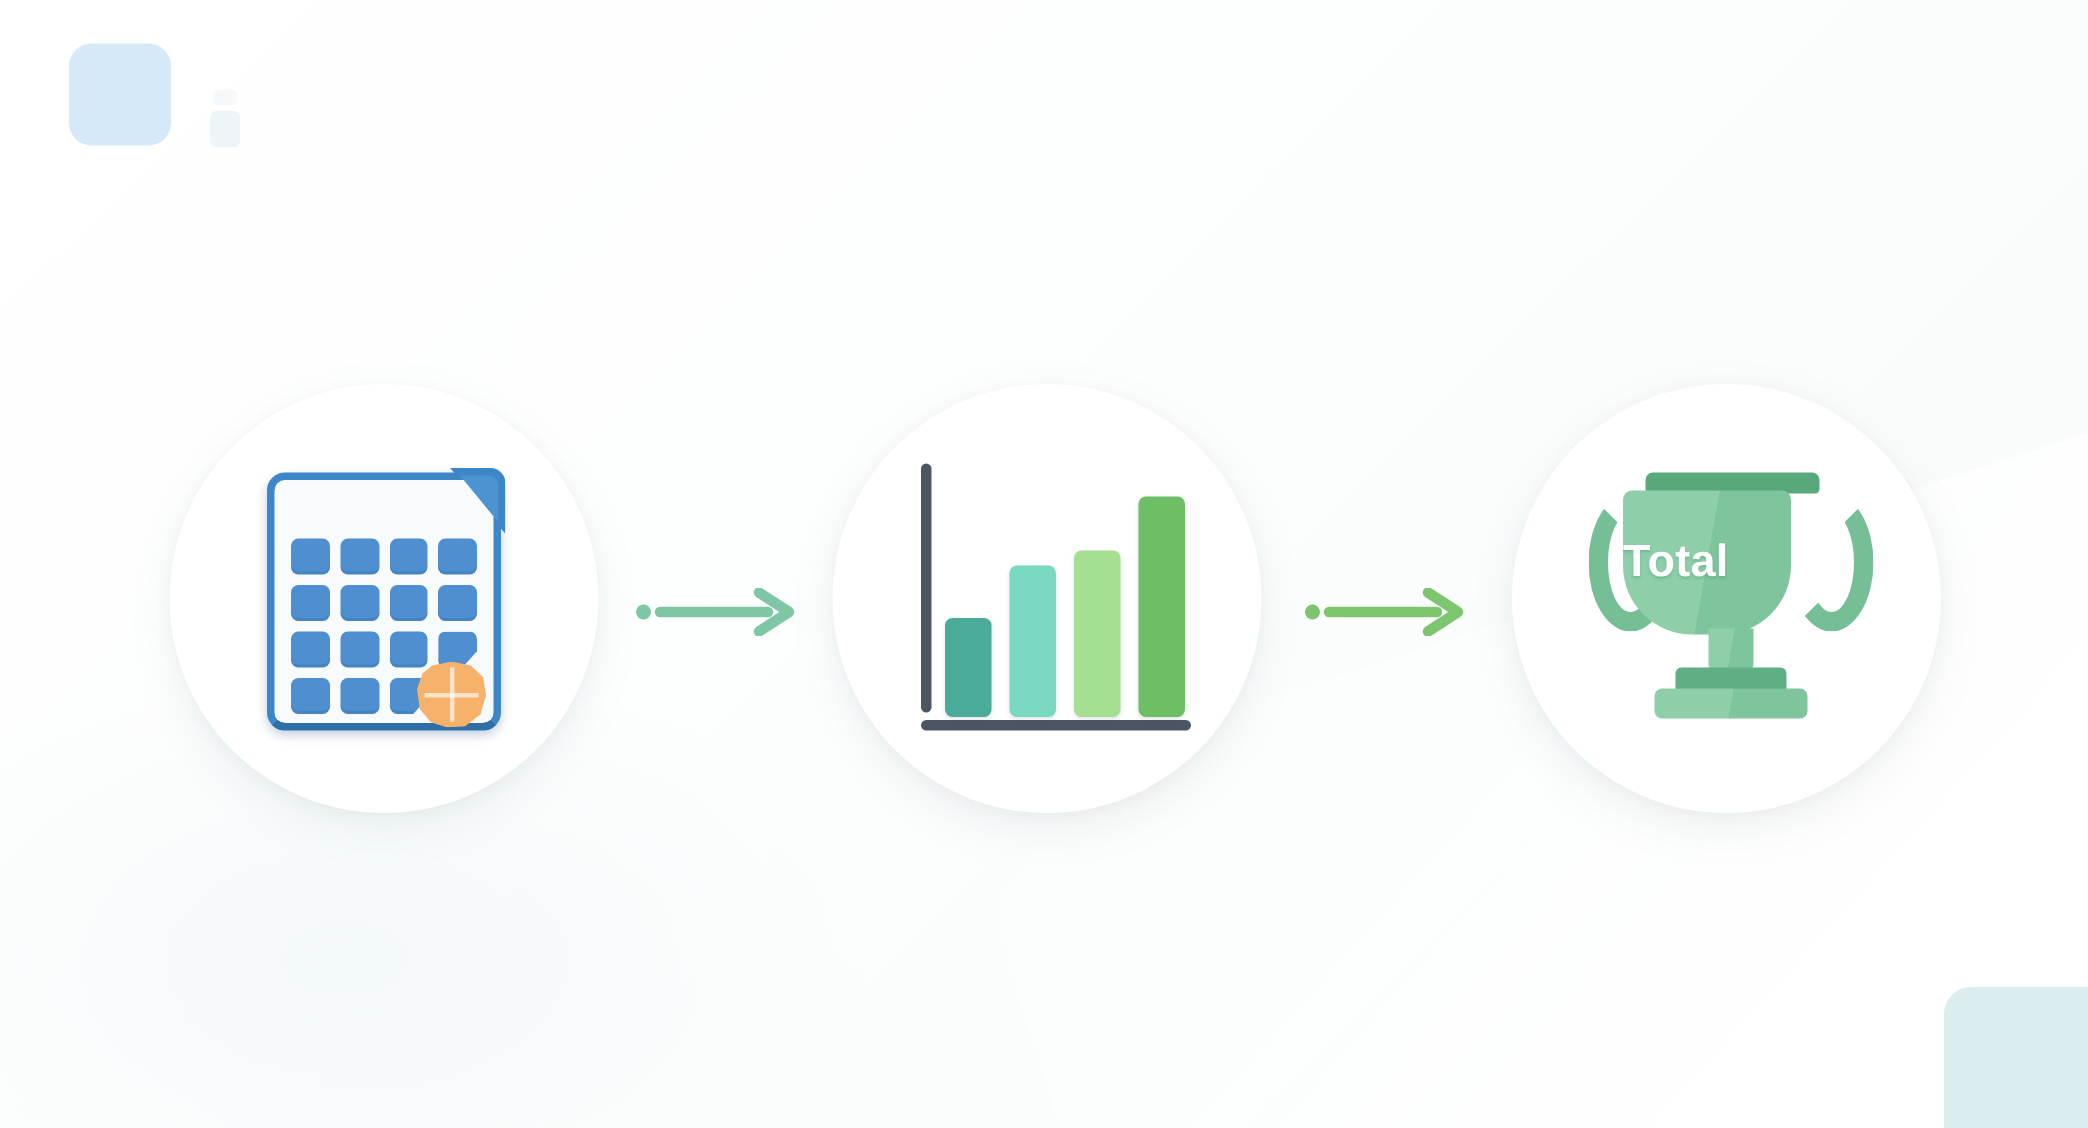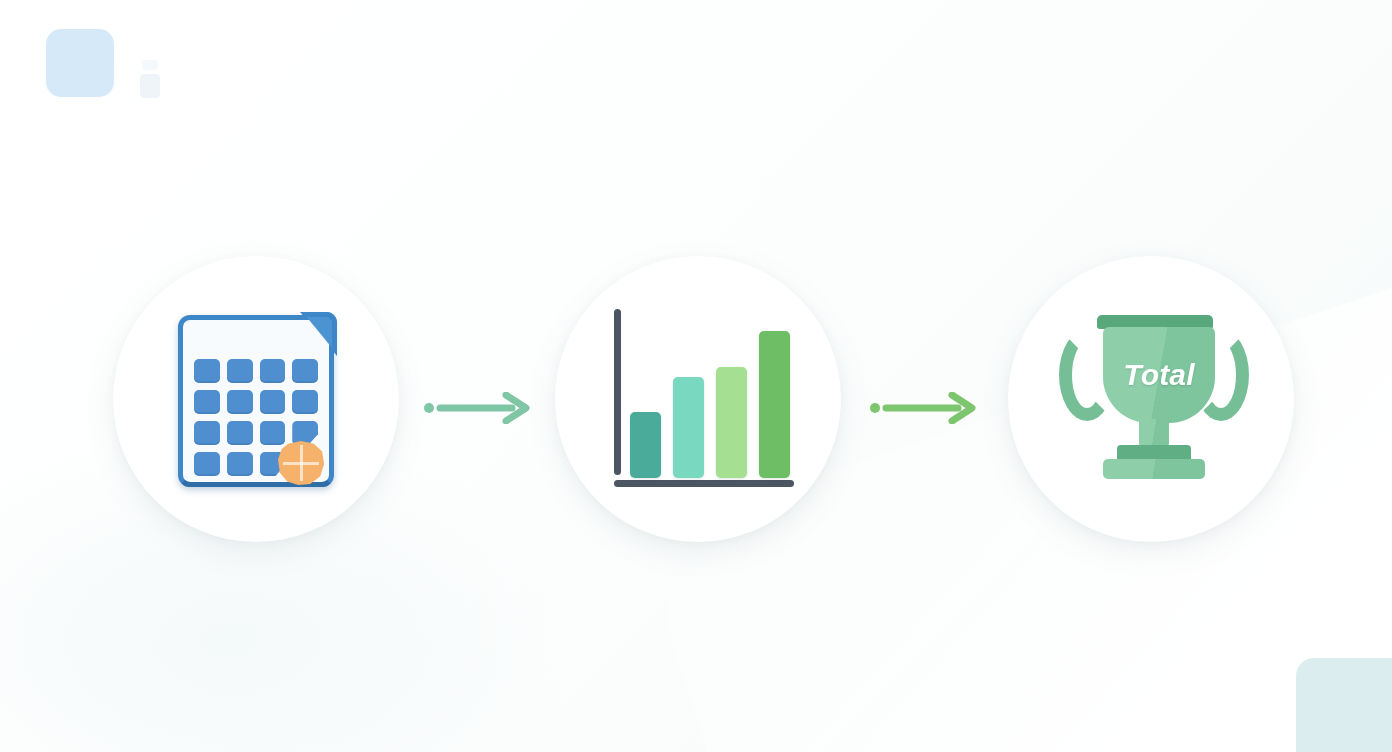--- a/index.html
+++ b/index.html
@@ -217,28 +217,27 @@
   .tr-handle.right { right: 0; border-left-color: transparent;  border-top-color: transparent; }
   .tr-rim {
     position: absolute;
     left: 38px; top: 4px;
     width: 116px; height: 14px;
     background: #58a87c;
     border-radius: 5px 5px 3px 3px;
   }
   .tr-cup {
     position: absolute;
-    left: 44px; top: 16px;
+    left: 23px; top: 16px;
     width: 112px; height: 96px;
     background: linear-gradient(100deg, #8ecfaa 0%, #8ecfaa 50%, #7ec49c 50%, #7ec49c 100%);
     border-radius: 6px 6px 46px 46px;
     display: flex;
     align-items: center;
-    justify-content: center;
-    font-style: italic;
+    justify-content: flex-start;
   }
   .tr-label {
     color: #ffffff;
     font-size: 30px;
     font-weight: bold;
     letter-spacing: .2px;
     text-shadow: 0 1px 2px rgba(60,120,90,.30);
     user-select: none;
   }
   .tr-stem {

